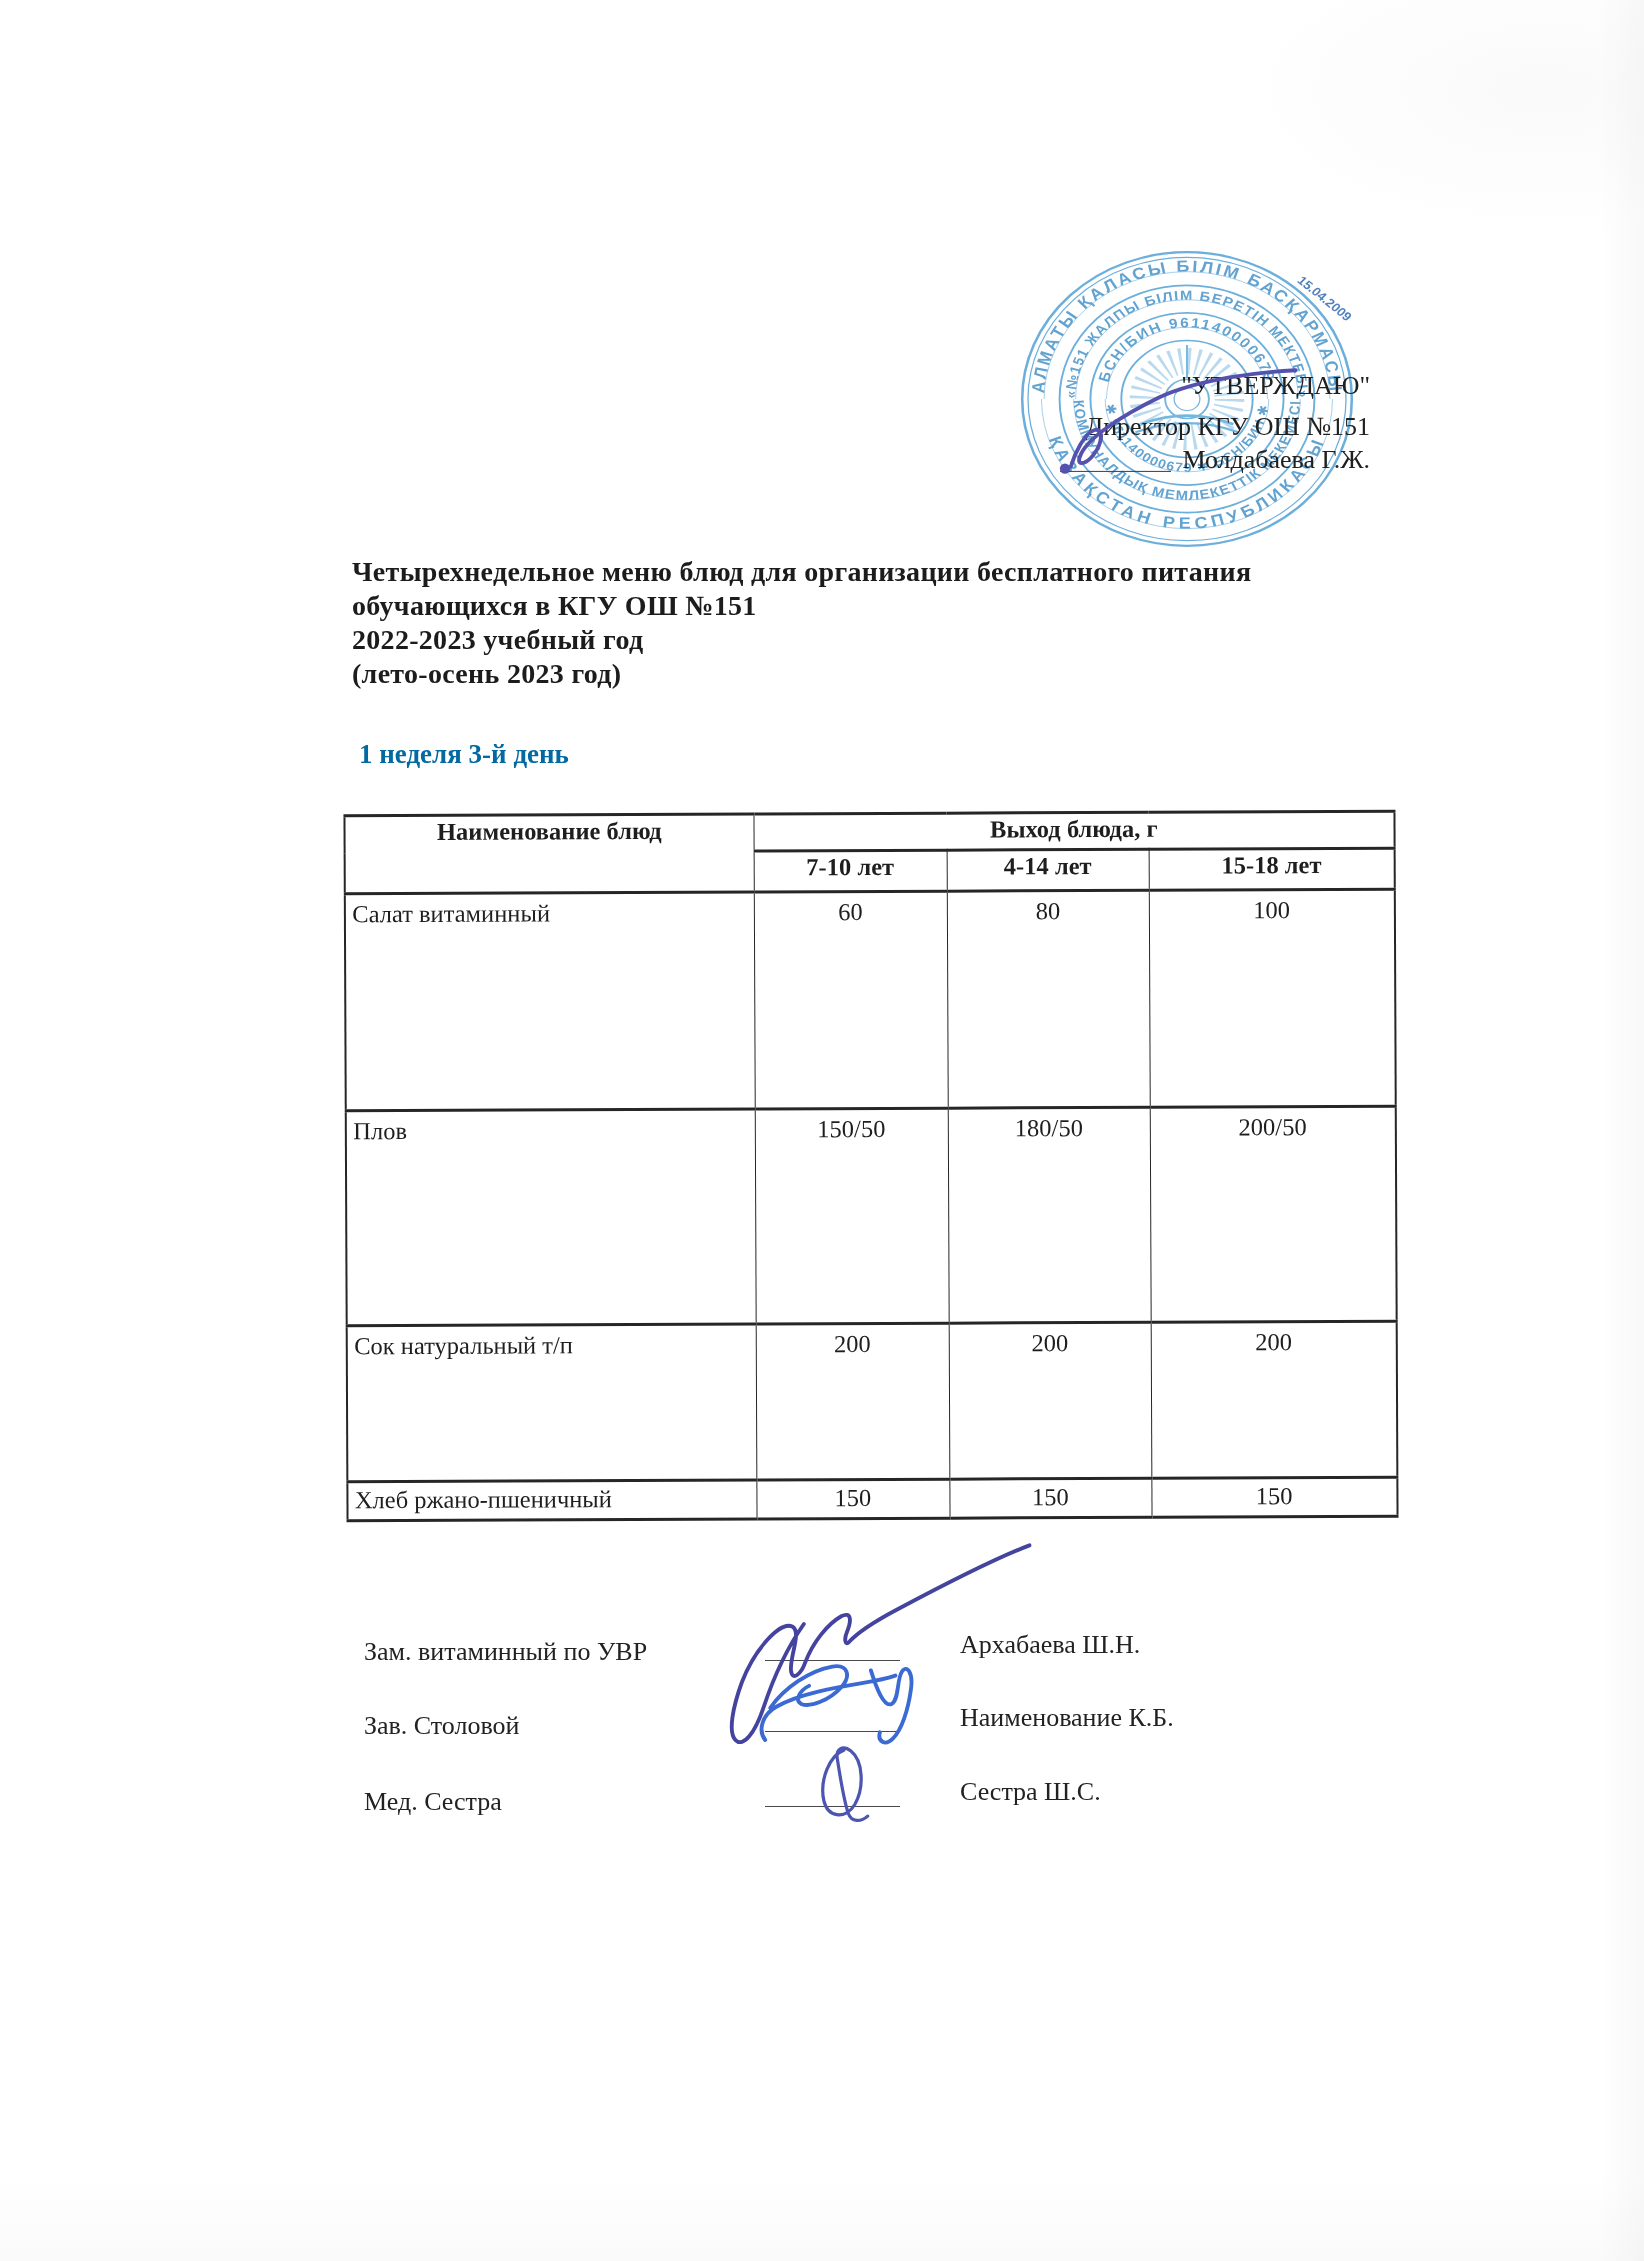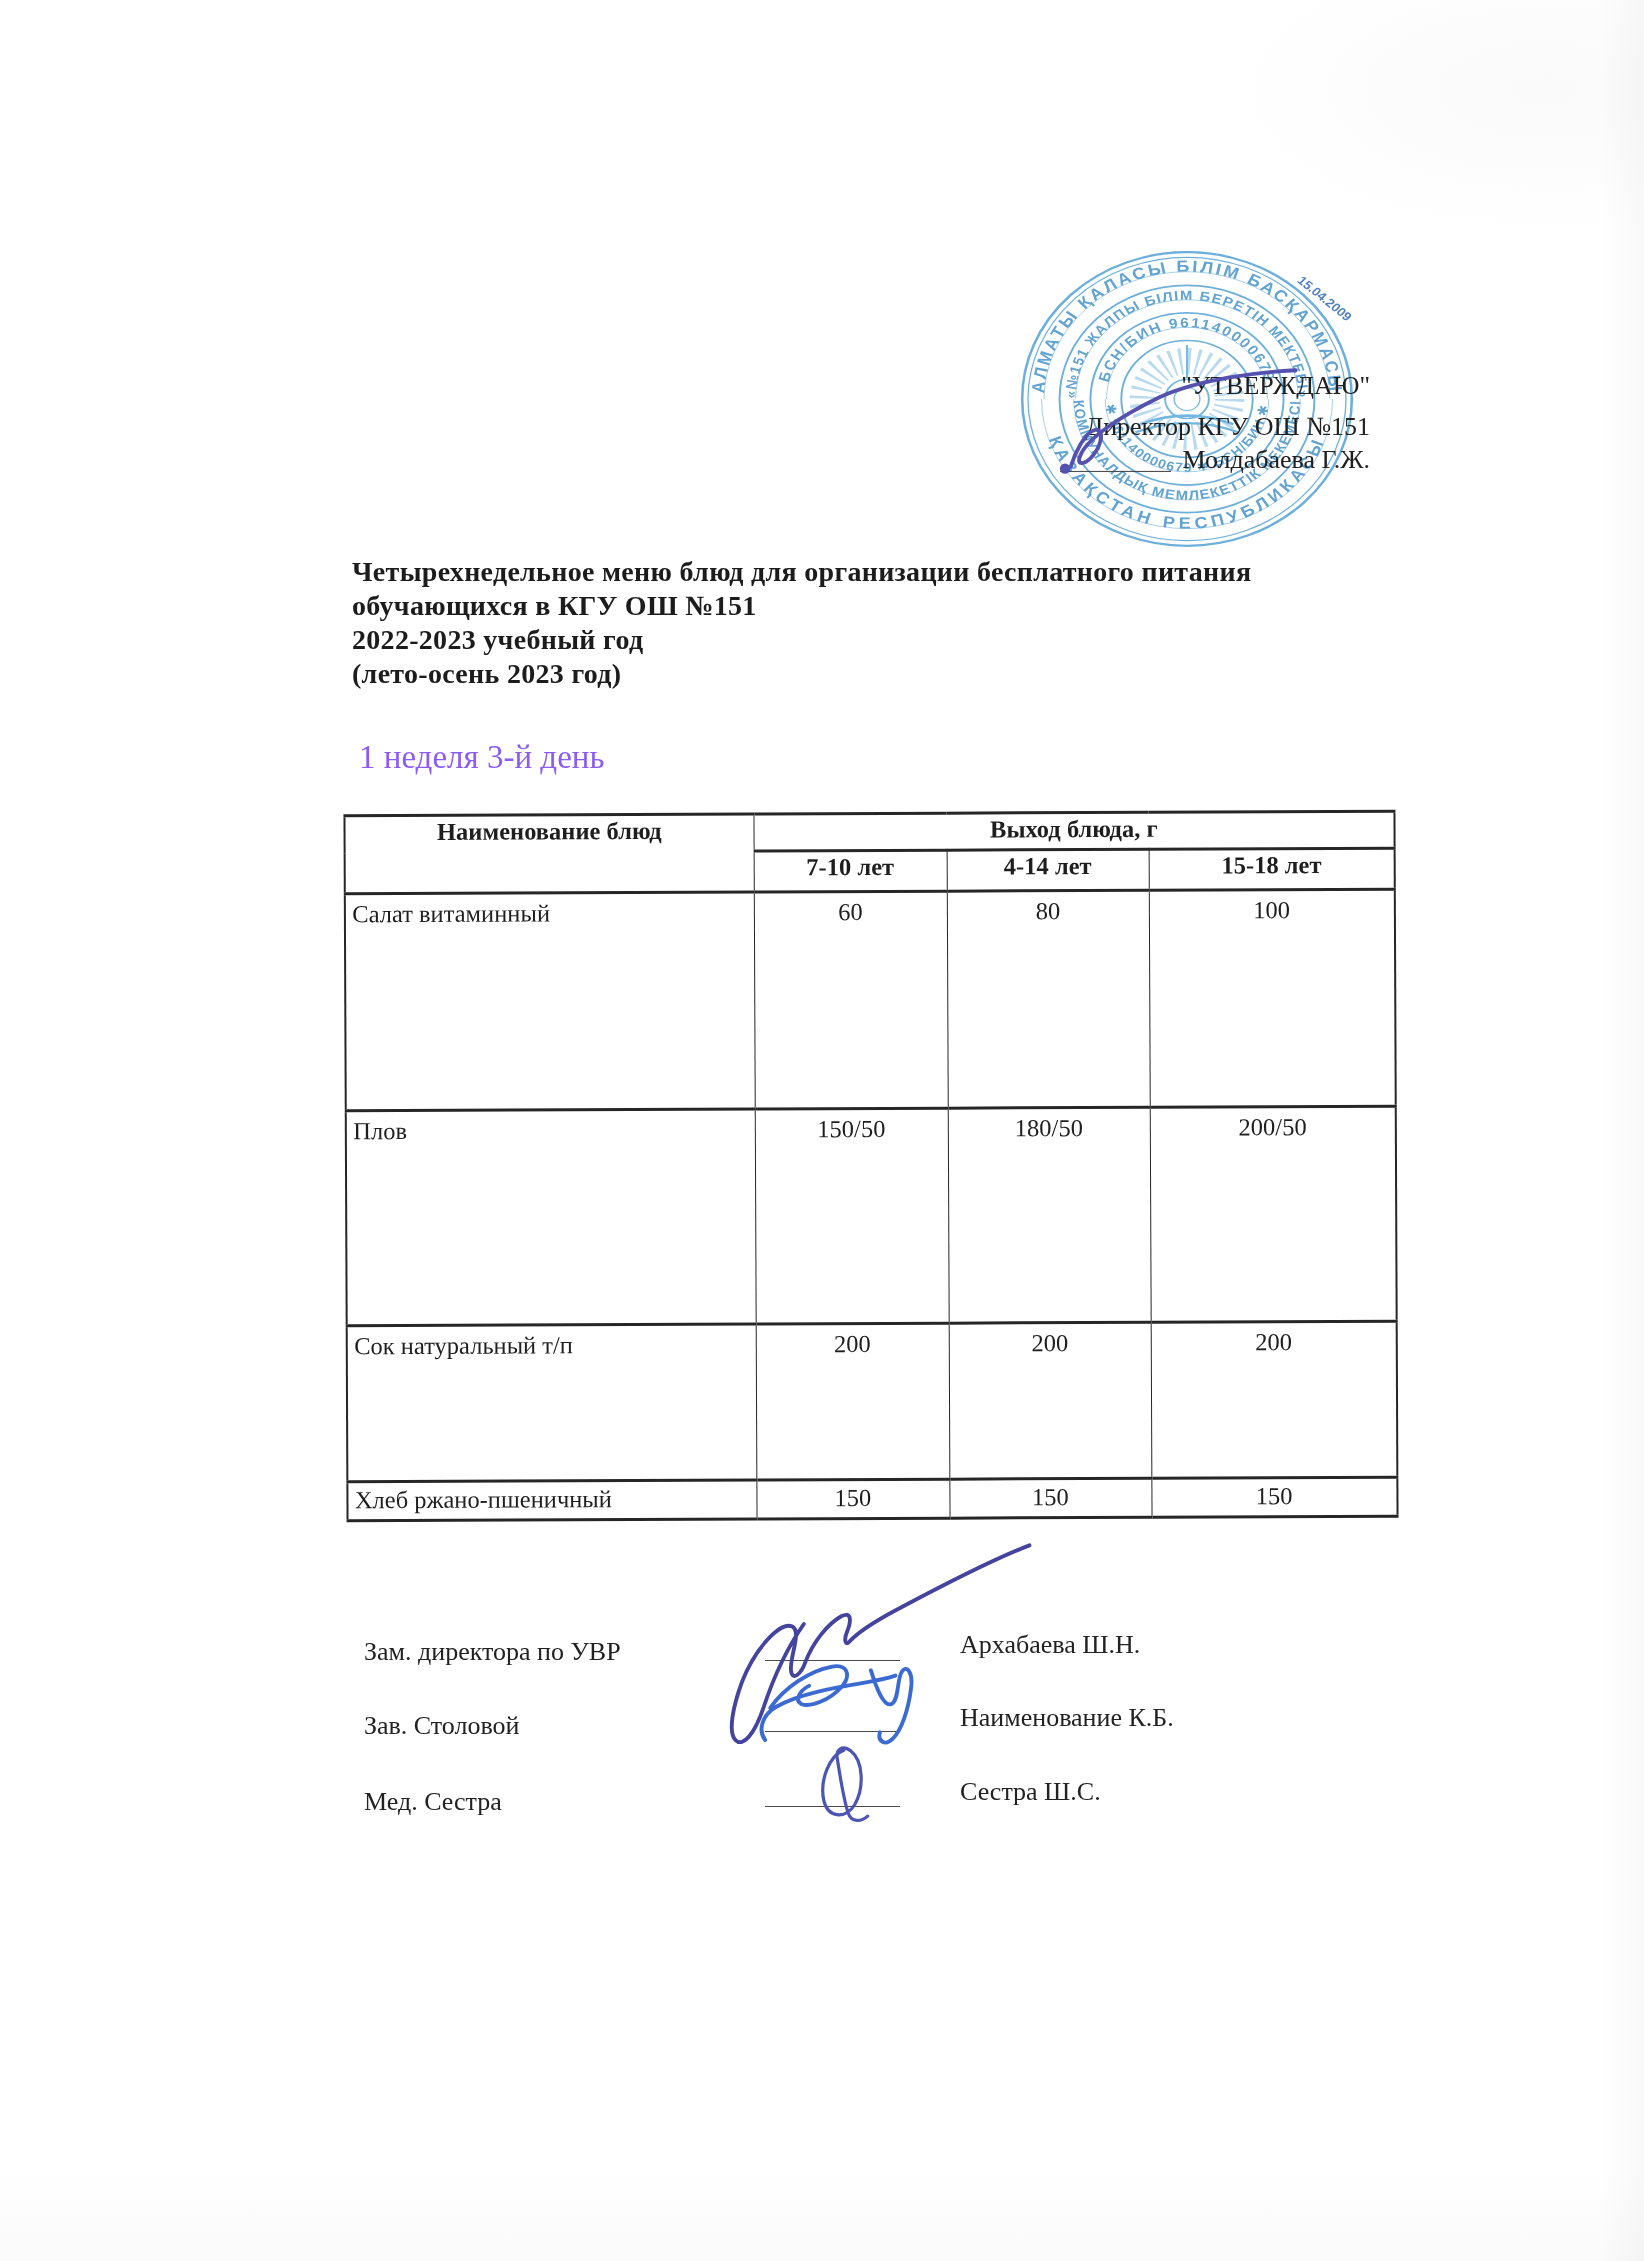--- a/index.html
+++ b/index.html
@@ -20,21 +20,21 @@
   .stamp{position:absolute;left:1018px;top:249px;filter:blur(0.3px);opacity:0.92;}
   .stamp text{font-family:"Liberation Sans","DejaVu Sans",sans-serif;font-weight:bold;}
 
   
   .appr{position:absolute;right:274px;text-align:right;font-size:26px;white-space:nowrap;color:#202020;}
   .sigline-u{display:inline-block;width:111px;border-bottom:1.9px solid #3c3c3c;transform:translateY(3.9px);margin-right:11.6px;}
 
   
   .title-block{position:absolute;left:352px;top:555px;width:1023px;text-align:left;
     font-weight:bold;font-size:28px;line-height:34px;color:#1c1c1c;letter-spacing:0.3px;}
-  .section-heading{position:absolute;left:359px;top:739px;font-weight:normal;font-size:33px;color:#8b5cf6;}
+  .section-heading{position:absolute;left:359px;top:739px;font-weight:bold;font-size:27px;color:#0369a1;}
 
   
   .menu-table-wrap{position:absolute;left:345px;top:812px;transform:rotate(-0.25deg);}
   table.menu{border-collapse:collapse;table-layout:fixed;width:1050px;background:transparent;}
   table.menu td{
     border:1.9px solid #262626;border-top-width:3.2px;border-bottom-width:3.2px;
     font-size:24.5px;color:#1e1e1e;vertical-align:top;overflow:hidden;
   }
   table.menu{border:2.6px solid #262626;}
   td.hc{font-weight:bold;text-align:center;vertical-align:middle;}
@@ -149,21 +149,21 @@
       <tr style="height:39px">
         <td class="dish" style="padding-top:2.6px">Хлеб ржано-пшеничный</td>
         <td class="num" style="padding-top:2.6px">150</td>
         <td class="num" style="padding-top:2.6px">150</td>
         <td class="num" style="padding-top:2.6px">150</td>
       </tr>
     </tbody>
       </table>
   </div>
 
-  <div class="sig-role" style="top:1637px">Зам. директора по УВР</div>
+  <div class="sig-role" style="top:1637px">Зам. витаминный по УВР</div>
   <div class="sig-role" style="top:1711px">Зав. Столовой</div>
   <div class="sig-role" style="top:1787px">Мед. Сестра</div>
 
   <div class="sig-rule" style="top:1660px"></div>
   <div class="sig-rule" style="top:1731px"></div>
   <div class="sig-rule" style="top:1806px"></div>
 
   <div class="sig-name" style="top:1630px">Архабаева Ш.Н.</div>
   <div class="sig-name" style="top:1703px">Наименование К.Б.</div>
   <div class="sig-name" style="top:1777px">Сестра Ш.С.</div>

